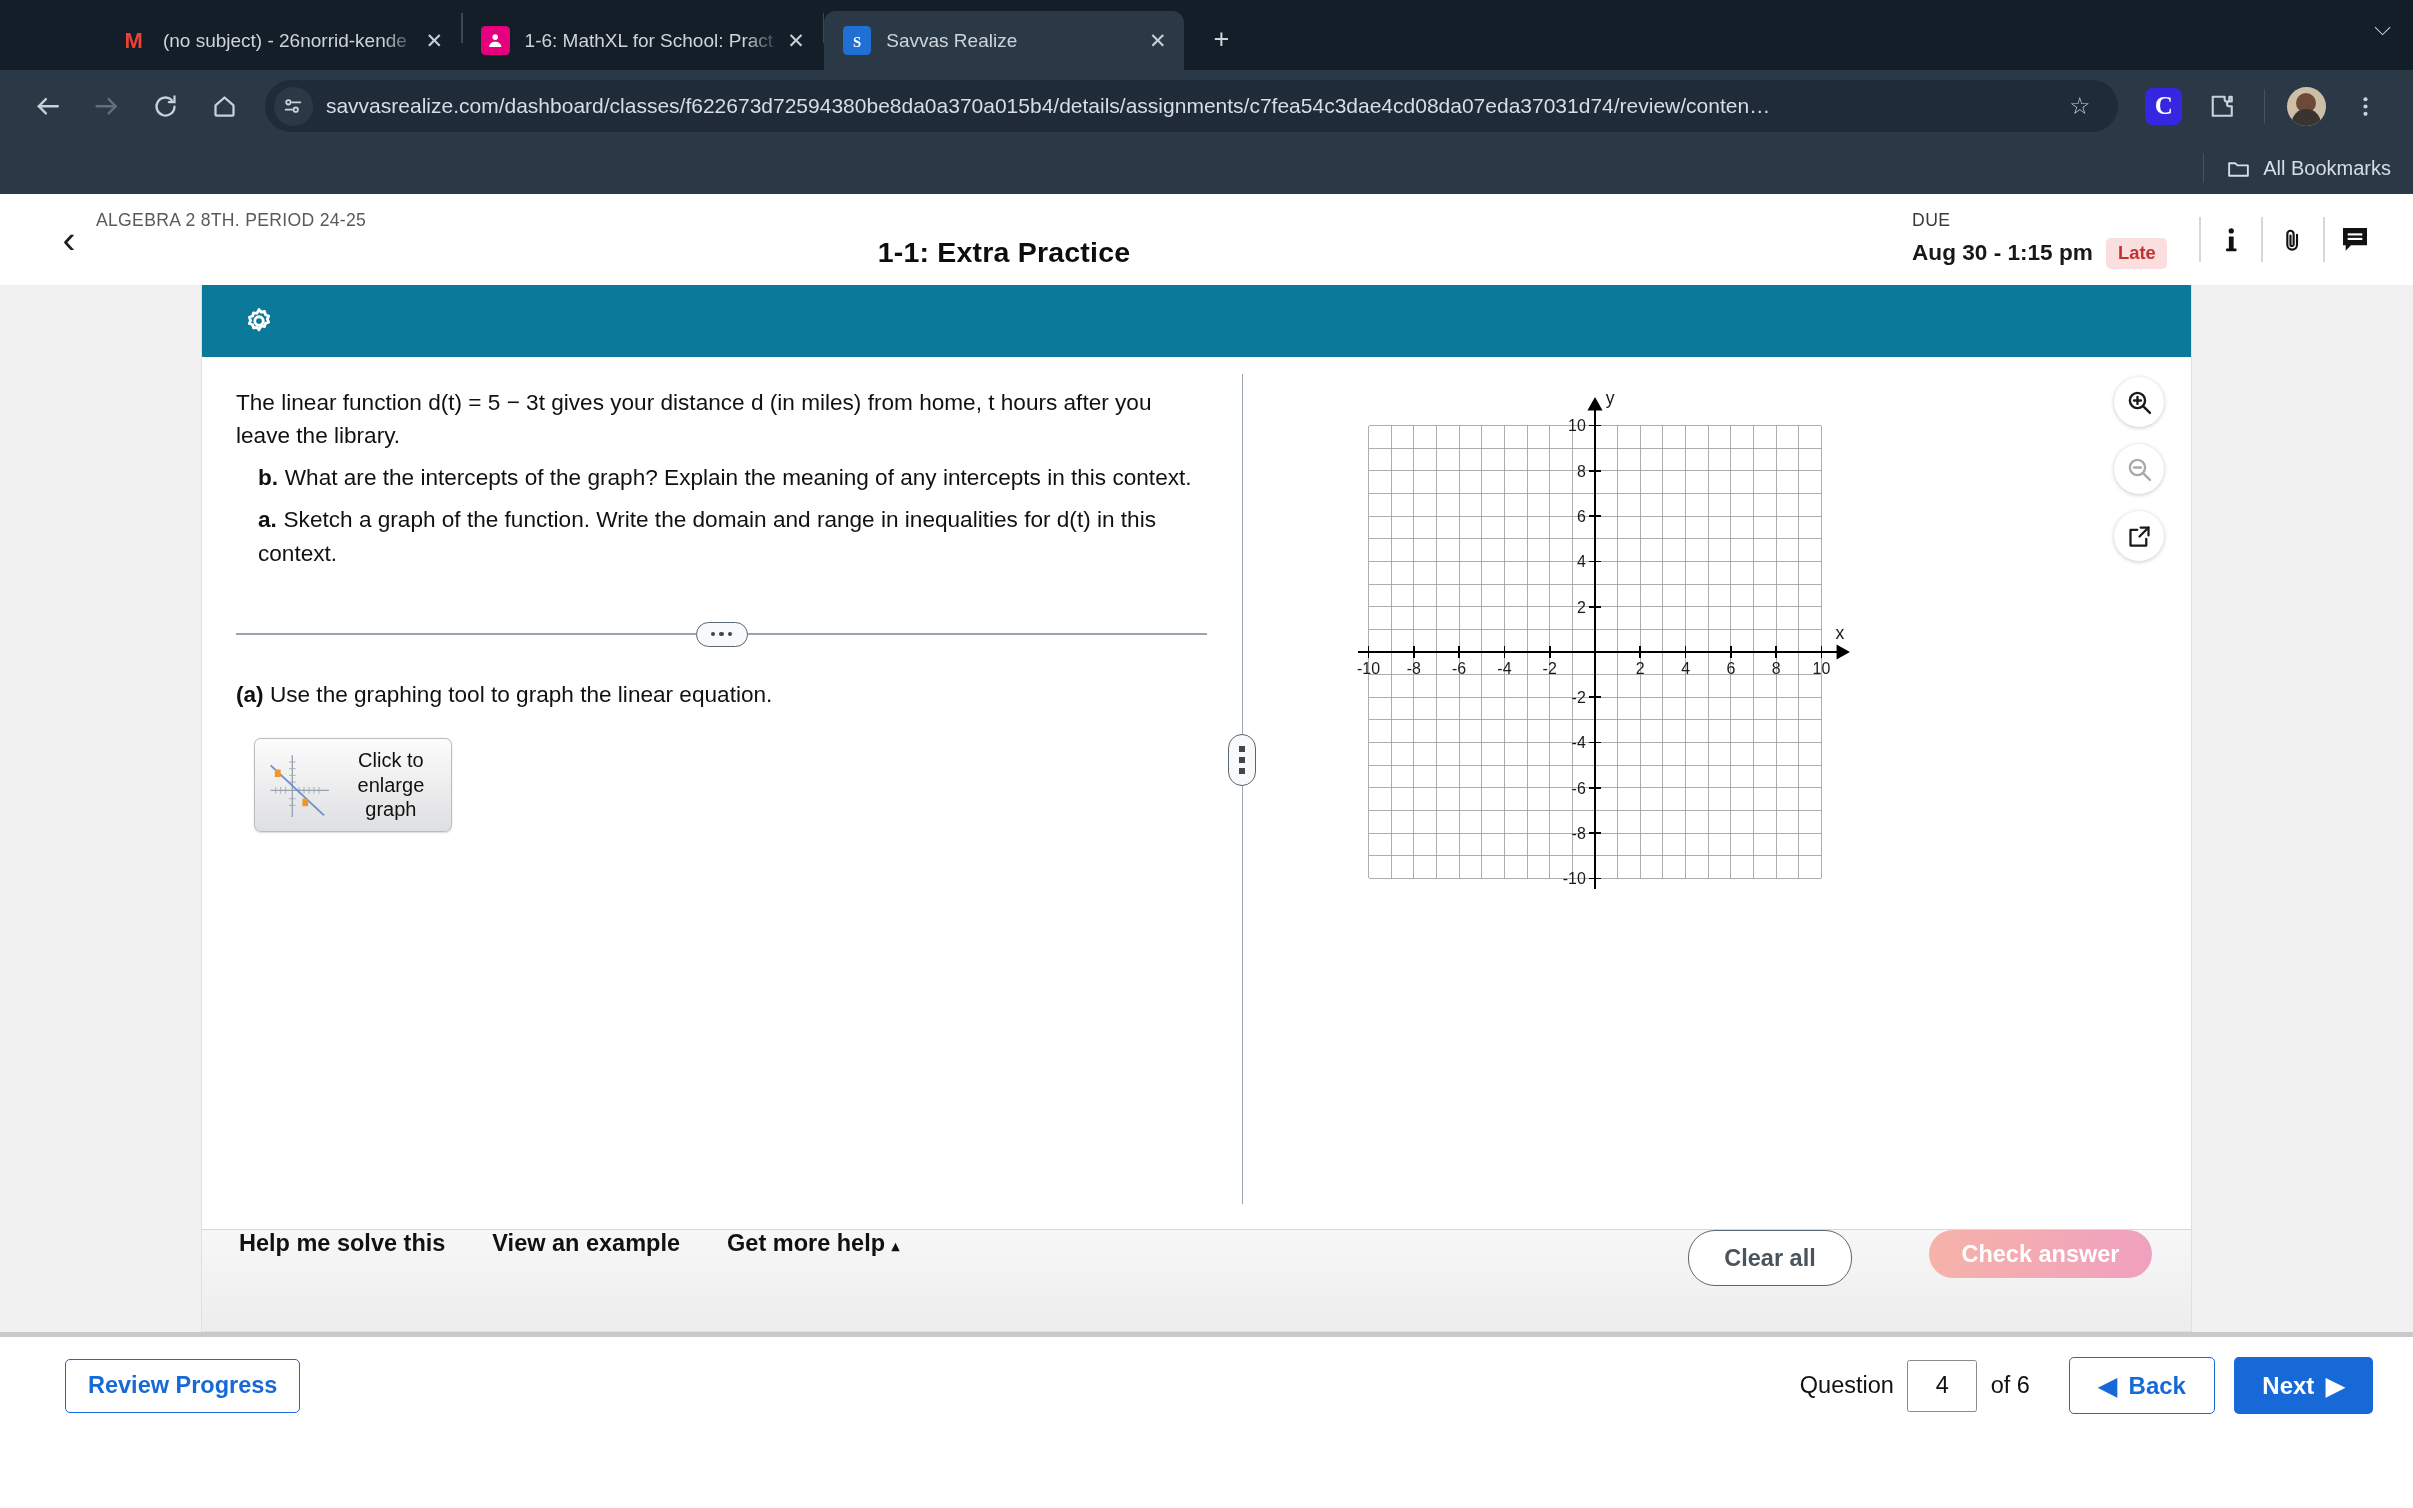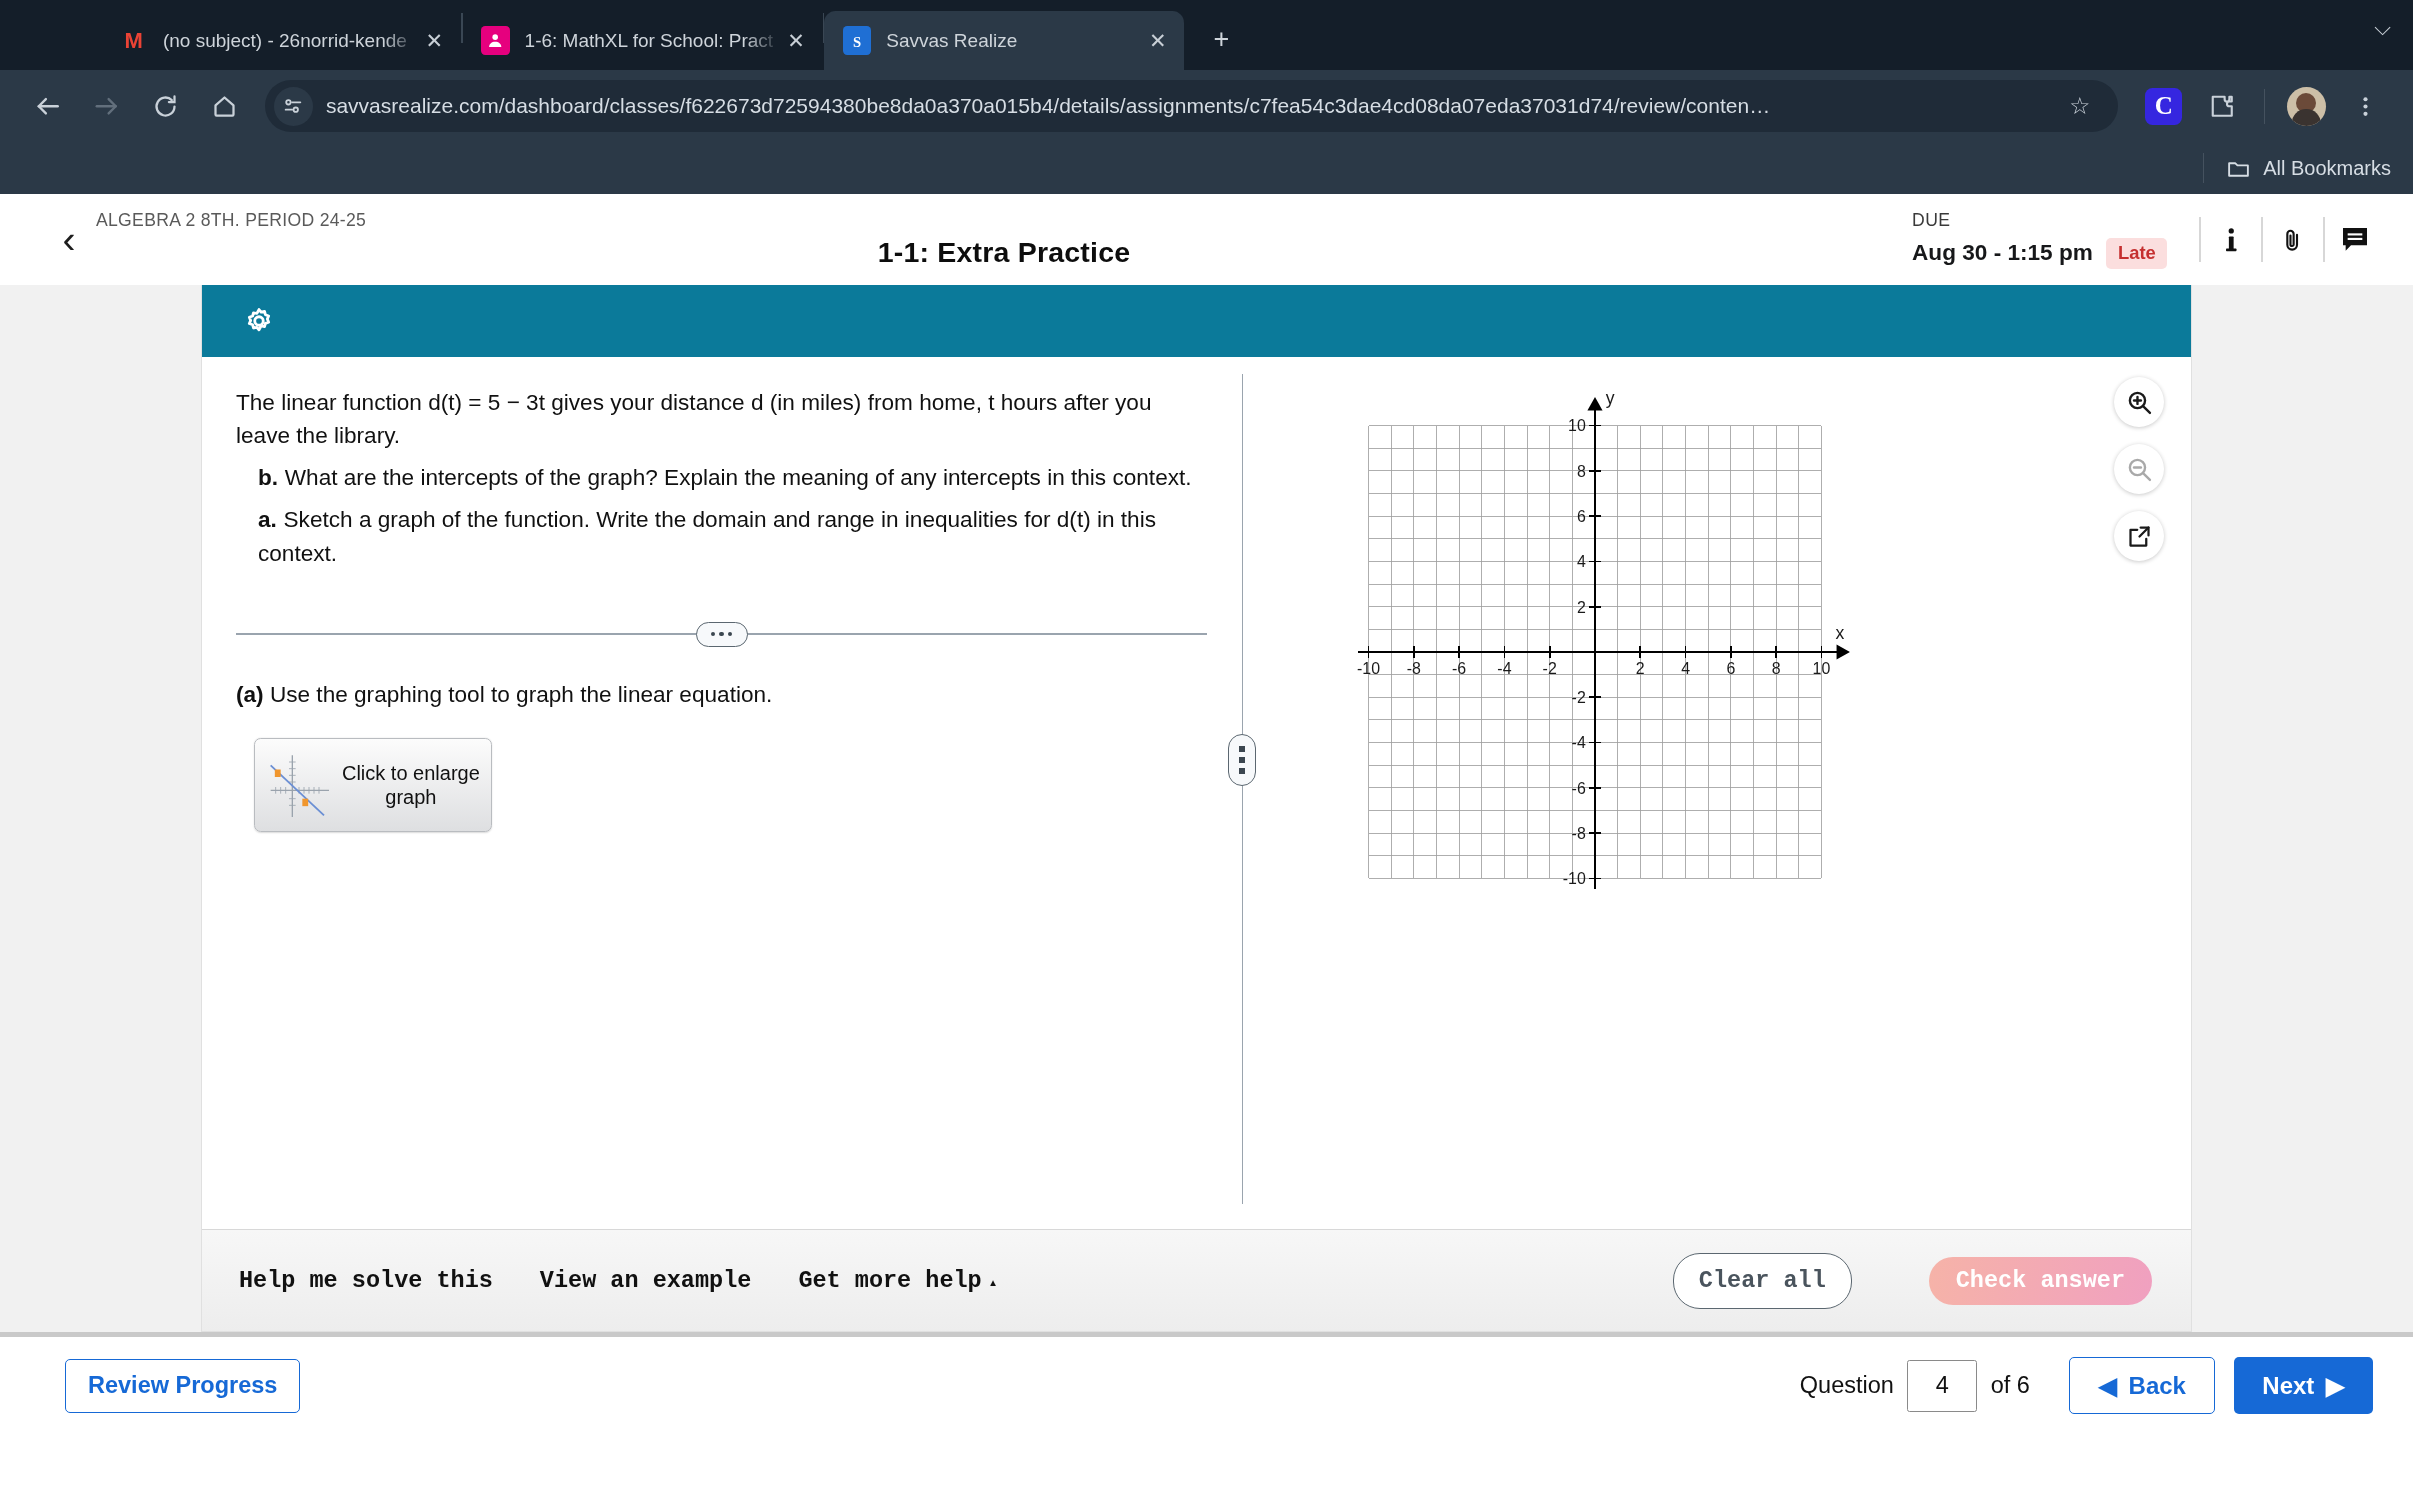--- a/index.html
+++ b/index.html
@@ -245,21 +245,21 @@
     background: #f7f9fb; border: 1.7px solid #5b6770;
     display: flex; align-items: center; justify-content: center; gap: 4.2px;
   }
   .hr-dots i { width: 4.2px; height: 4.2px; border-radius: 50%; background: #3c4750; display: block; }
 
   .part-a { font-size: 22.6px; color: #111; margin-top: 22px; }
   .part-a b { font-weight: 700; }
 
   .enlarge-btn {
     margin-top: 30px; margin-left: 18.4px;
-    width: 238px; height: 94px;
+    width: 198px; height: 94px;
     border: 0.8px solid #b9bcc0;
     border-radius: 6.7px;
     background: linear-gradient(to bottom, #fcfcfc, #dedfe1);
     display: flex; align-items: center;
     padding: 5px 8.4px;
     box-shadow: 0 0.8px 1.7px rgba(0,0,0,.15);
   }
   .enlarge-thumb { width: 75px; height: 75px; flex: 0 0 75px; }
   .enlarge-txt {
     flex: 1 1 auto; text-align: center;
@@ -278,24 +278,23 @@
     display: flex; align-items: center; justify-content: center;
   }
   .gt-btn.disabled { color: #a9a9a9; }
   .graph-wrap { margin-left: 57px; margin-top: 10px; }
 
   
   .ex-footer {
     border-top: 0.8px solid #d8d8d8;
     background: linear-gradient(to bottom, #f7f7f7, #ededed);
     height: 102px;
-    display: flex; align-items: center;
+    display: flex; align-items: flex-start;
     padding: 0 39px 0 37px;
     gap: 47px;
-    font-family: Liberation Mono, monospace;
   }
   .helplink { font-size: 23.5px; font-weight: 700; color: #111; }
   .helplink .caret { font-size: 15px; margin-left: 6.7px; }
   .footer-spacer { flex: 1 1 auto; }
   .btn-clear {
     min-width: 164px; height: 56px; padding: 0 25px;
     border: 1.7px solid #5b6770; border-radius: 27px;
     background: #fff; color: #4a545d;
     font-size: 23.5px; font-weight: 700;
     display: flex; align-items: center; justify-content: center;

